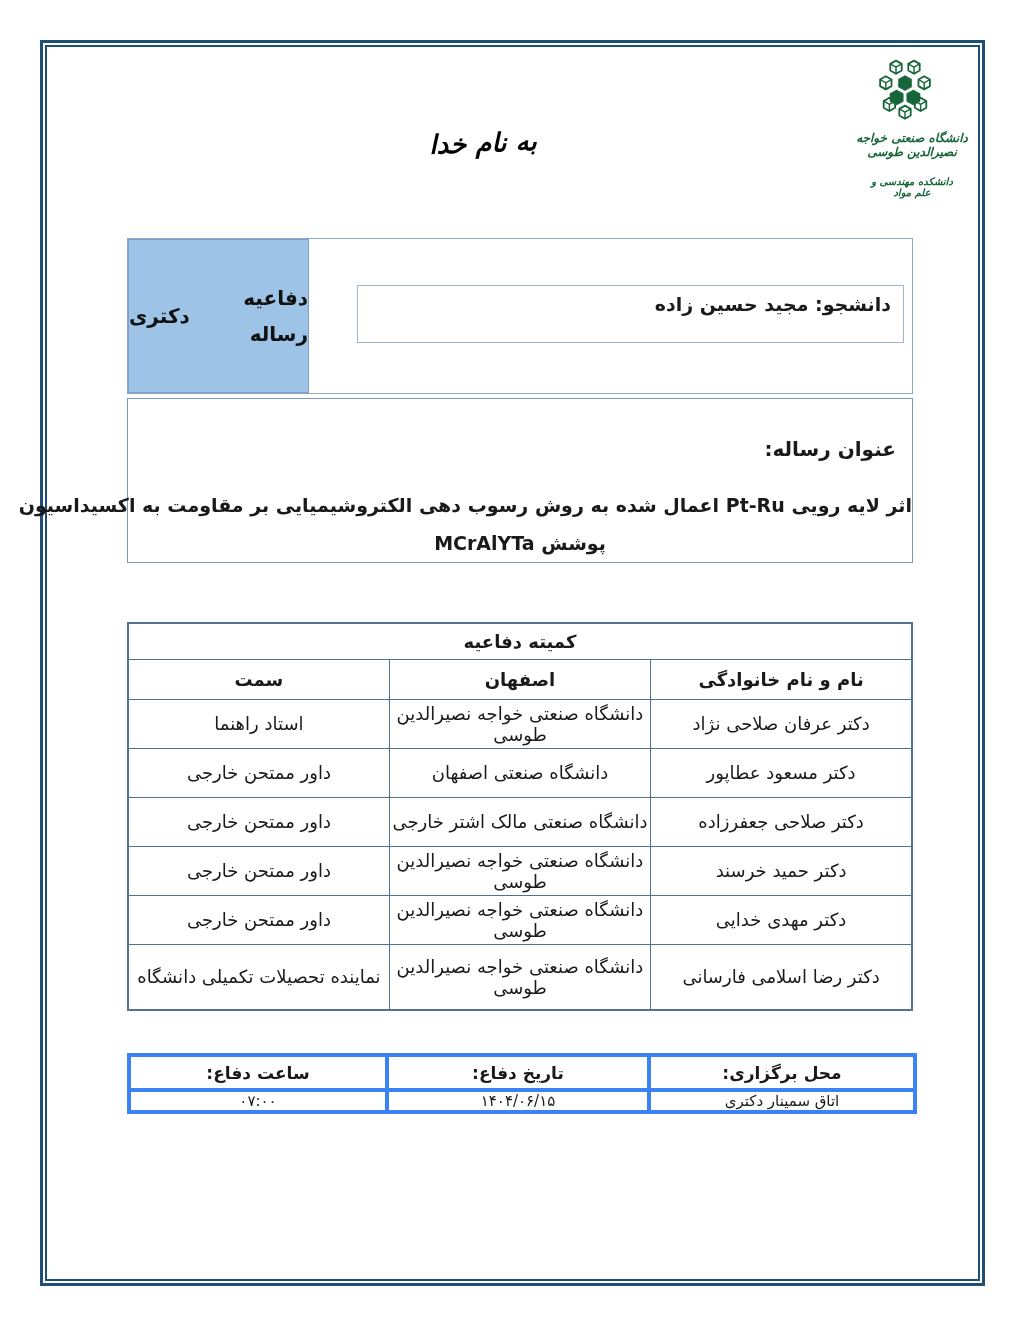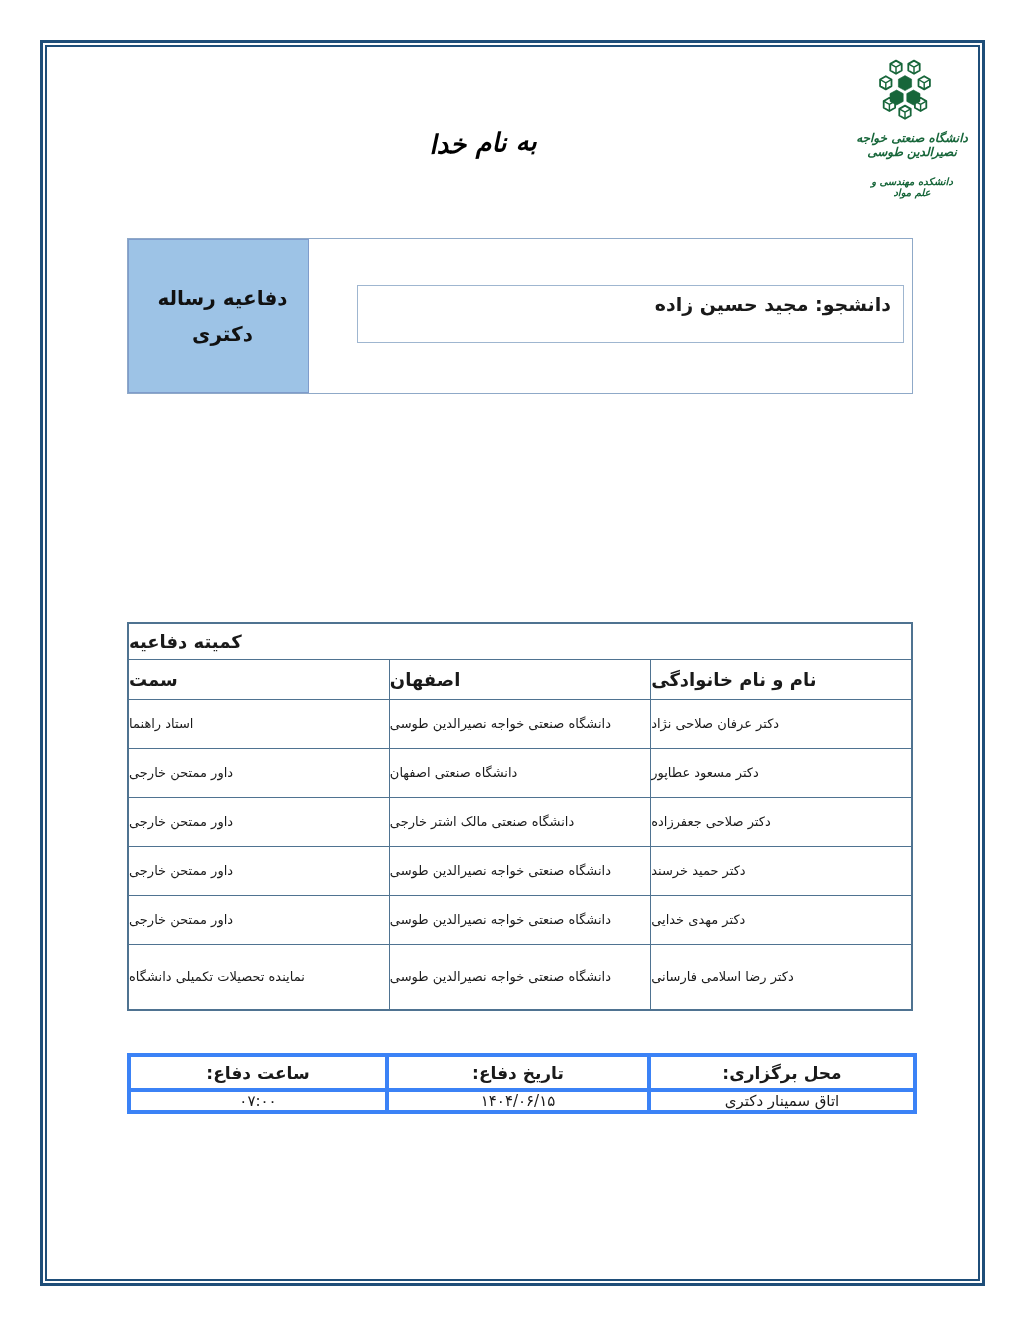--- a/index.html
+++ b/index.html
@@ -22,44 +22,44 @@
   
   .bismillah { position:absolute; left:408px; top:128px; width:150px; text-align:center;
                font-size:26px; font-weight:700; font-style:italic; transform:rotate(-2deg);
                direction:rtl; color:#000; }
 
   
   .type-table { position:absolute; left:127px; top:238px; width:786px; height:156px;
                 border:1px solid #8FA9C8; background:#fff; }
   .type-cell { position:absolute; right:auto; left:0; top:0; width:181px; height:100%;
                background:#9DC3E6; border-left:0; border-right:0; border:1px solid #7F9CCB;
-               display:flex; flex-direction:column; justify-content:center; align-items:center;
-               font-size:20px; font-weight:700; line-height:36px; color:#111;padding-left:8px; }
+               display:flex; justify-content:center; align-items:center;
+               font-size:20px; font-weight:700; line-height:36px; color:#111; }
   .student-box { position:absolute; left:229px; top:46px; width:547px; height:58px;
                  border:1px solid #9FB6D0; direction:rtl; text-align:right;
                  padding:7px 12px 0 15px; font-size:19px; font-weight:700; }
 
   
   .title-box { position:absolute; left:127px; top:398px; width:786px; height:165px;
                border:1px solid #7D98B8; direction:rtl; }
   .title-label { position:absolute; top:38px; right:16px; font-size:20px; font-weight:700; }
   .title-l1 { position:absolute; top:95px; left:0; width:100%; text-align:center;
               font-size:19px; font-weight:700; white-space:nowrap; direction:rtl; }
   .title-l2 { position:absolute; top:133px; left:0; width:100%; text-align:center;
               font-size:19px; font-weight:700; direction:rtl; }
 
   
   table { border-collapse:collapse; table-layout:fixed; }
   .committee { position:absolute; left:127px; top:622px; width:786px;
                border:2px solid #4F7391; direction:rtl; }
-  .committee th, .committee td { border:1px solid #4F7391; text-align:left;
+  .committee th, .committee td { border:1px solid #4F7391; text-align:center;
                                  vertical-align:middle; overflow:hidden; }
   .committee .t-title { height:36px; font-size:18px; font-weight:700; }
   .committee .t-head  { height:40px; font-size:18px; font-weight:700; }
-  .committee td { height:49px; font-size:13px; font-weight:400; }
+  .committee td { height:49px; font-size:18px; font-weight:400; }
   .committee tr.last td { height:66px; }
   .col-name { width:255px; } .col-uni { width:300px; } .col-role { width:231px;margin-top:33px; }
 
   
   .schedule { position:absolute; left:127px; top:1053px; width:786px;
               border:2px solid #4F7391; direction:rtl; }
   .schedule th, .schedule td { border:4px solid #3b82f6; text-align:center; vertical-align:middle; }
   .schedule th { height:35px; font-size:17px; font-weight:700; }
   .schedule td { height:16px; font-size:15px; font-weight:400; }
   .s-loc { width:266px; } .s-date { width:262px; } .s-time { width:258px; }
@@ -99,20 +99,25 @@
   <div class="type-table">
     <div class="type-cell">
       <span>دفاعیه رساله</span>
       <span>دکتری</span>
     </div>
     <div class="student-box">
       <span>دانشجو: مجید حسین زاده</span>
     </div>
   </div>
 
+  <div class="title-box">
+    <div class="title-label">عنوان رساله:</div>
+    <div class="title-l1">اثر لایه رویی Pt-Ru اعمال شده به روش رسوب دهی الکتروشیمیایی بر مقاومت به اکسیداسیون</div>
+    <div class="title-l2">پوشش MCrAlYTa</div>
+  </div>
 
   <table class="committee">
     <tbody>
         <tr>
       <th class="t-title" colspan="3">کمیته دفاعیه</th>
     </tr>
     <tr>
       <th class="t-head col-name">نام و نام خانوادگی</th>
       <th class="t-head col-uni">اصفهان</th>
       <th class="t-head col-role">سمت</th>

